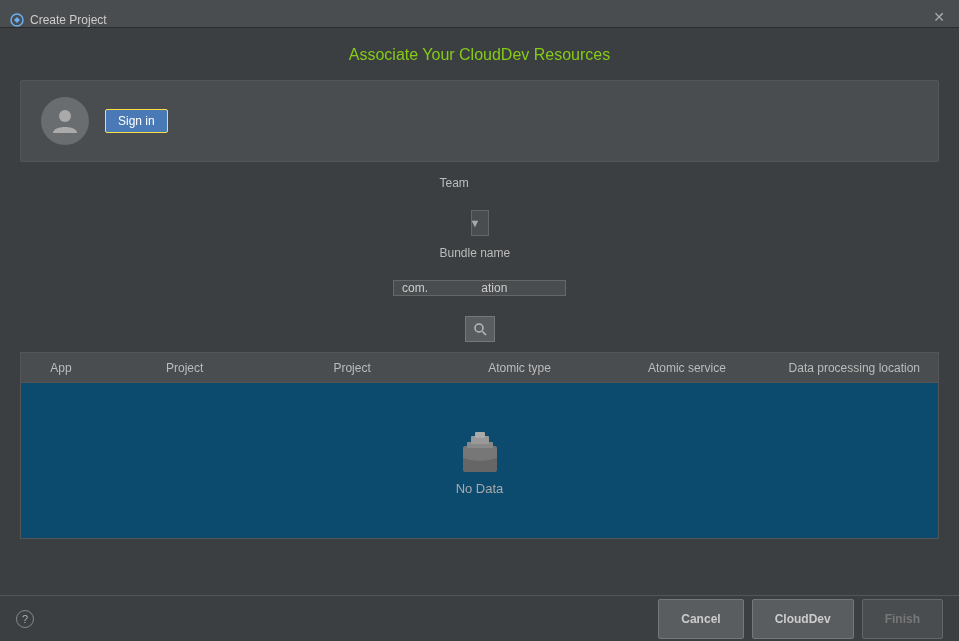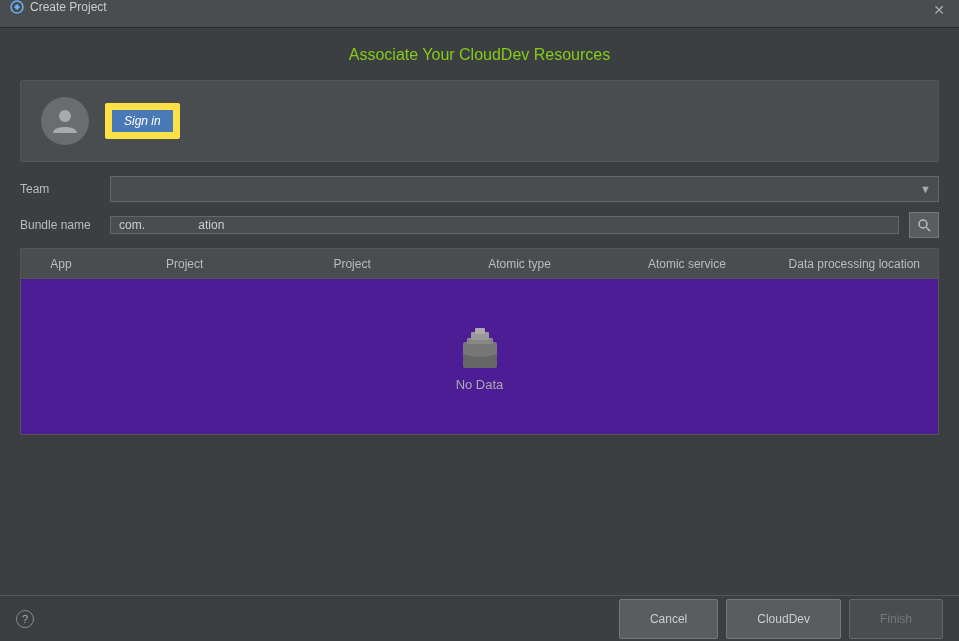--- a/index.html
+++ b/index.html
@@ -11,21 +11,21 @@
       font-size: 13px;
       color: #bbbbbb;
       overflow: hidden;
     }
 
     
     .title-bar {
       background: #4a4d4f;
       height: 28px;
       display: flex;
-      align-items: flex-start;
+      align-items: flex-end;
       padding: 0 10px;
       border-bottom: 1px solid #2b2b2b;
       justify-content: space-between;
     }
     .title-bar-left {
       display: flex;
       align-items: center;
       gap: 6px;
     }
     .title-bar-icon {
@@ -82,39 +82,39 @@
       flex-shrink: 0;
     }
     .avatar-icon {
       width: 32px;
       height: 32px;
       color: #aaaaaa;
     }
     .signin-button {
       background: #4a7ab5;
       color: #ffffff;
-      border: 7px solid #fde047;
+      border: 1px solid #fde047;
       padding: 4px 12px;
       cursor: pointer;
       font-size: 12px;
       border-radius: 2px;
       flex-shrink: 0;
-      font-style: italic;
     }
     .signin-text {
       color: #bbbbbb;
       font-size: 12px;
     }
 
     
     .form-row {
       display: flex;
       align-items: center;
       margin-bottom: 10px;
-      gap: 10px;
+      gap: 20px;
+      flex-direction: column;
     }
     .form-label {
       width: 80px;
       color: #bbbbbb;
       font-size: 12px;
       text-align: left;
       flex-shrink: 0;
     }
     .form-input {
       flex: 1;
@@ -172,21 +172,21 @@
       cursor: pointer;
       display: flex;
       align-items: center;
       justify-content: center;
       flex-shrink: 0;
     }
 
     
     .data-table-container {
       border: 1px solid #555555;
-      background: #4c1d95;
+      background: #0c4a6e;
       margin-bottom: 0;
     }
     .table-header {
       display: grid;
       grid-template-columns: 80px 1fr 1fr 1fr 1fr 1fr;
       background: #4a4d4f;
       border-bottom: 1px solid #555555;
       height: 30px;
       align-items: center;
     }
@@ -244,27 +244,28 @@
       color: #aaaaaa;
       font-size: 11px;
       cursor: pointer;
     }
     .footer-buttons {
       display: flex;
       gap: 8px;
     }
     .footer-btn {
       height: 40px;
-      padding: 0 30px;
+      padding: 0 22px;
       border: 1px solid #777777;
       background: #5a5d5f;
       color: #cccccc;
       cursor: pointer;
       font-size: 12px;
       border-radius: 2px;
+      font-weight: bold;
     }
     .footer-btn.disabled {
       background: #4a4d4f;
       border-color: #666666;
       color: #777777;
       cursor: not-allowed;
     }
   </style>
 </head>
 <body>

